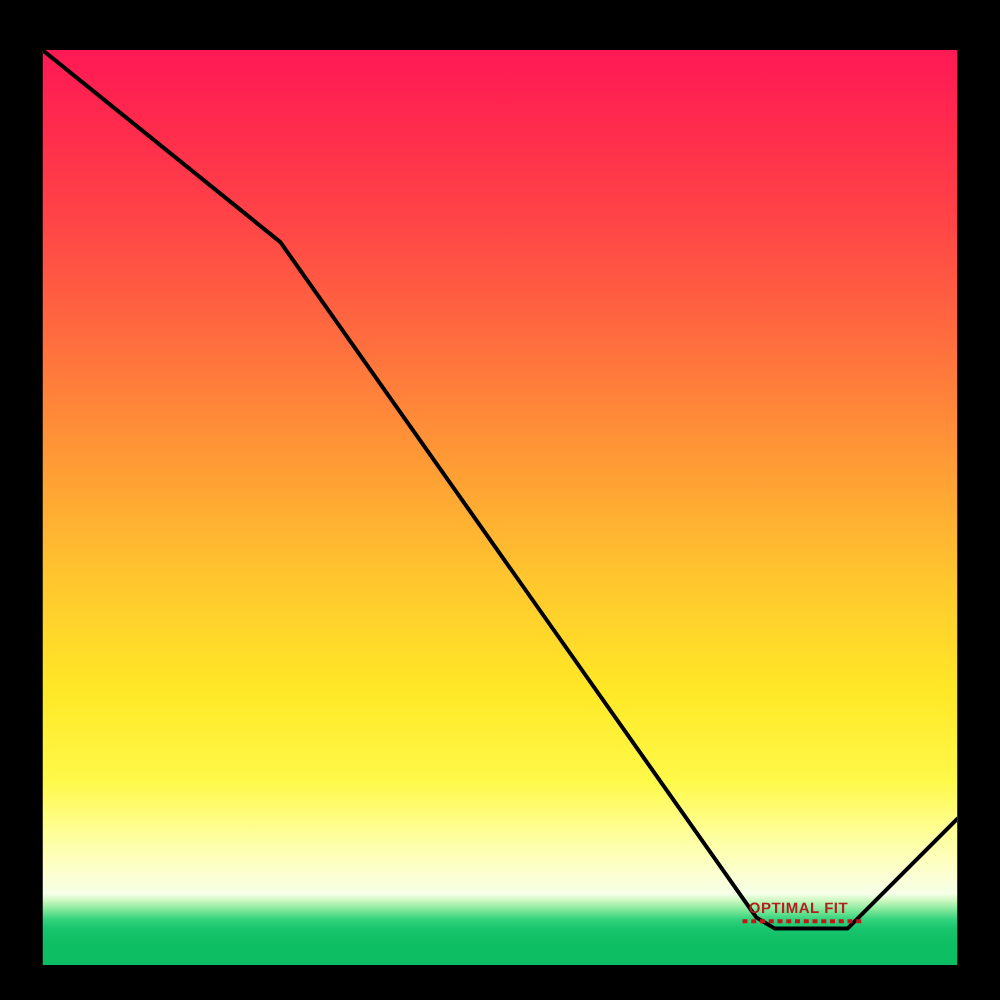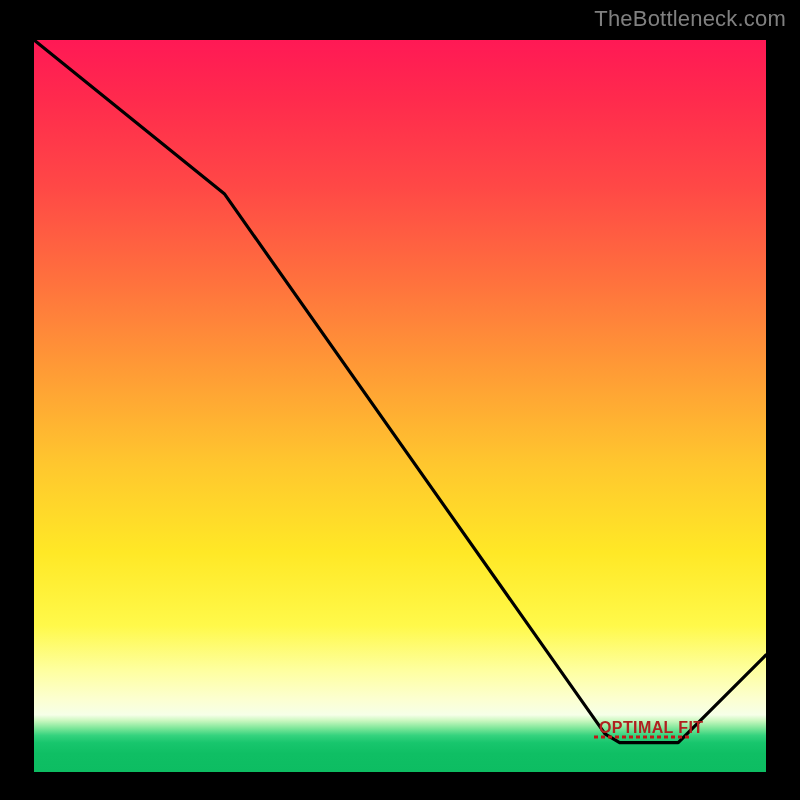--- a/index.html
+++ b/index.html
@@ -62,32 +62,31 @@
   }
   svg.lines {
     position: absolute;
     inset: 0;
     width: 100%;
     height: 100%;
   }
   .marker-label {
     position: absolute;
     color: #b02020;
-    font-size: 16px;
+    font-size: 12px;
     font-weight: 700;
     letter-spacing: 0.4px;
     white-space: nowrap;
   }
 </style>
 </head>
 <body>
 
 <div class="stage">
 
-  <div class="watermark">TheBottleneck.com</div>
 
   <div class="plot-frame">
     <div class="gradient"></div>
 
     <svg class="lines" viewBox="0 0 732 732" preserveAspectRatio="none">
 
       <polyline points="0,0 190.3,153.7 571.0,693.9 585.6,702.7 644.2,702.7 732,614.9" fill="none" stroke="#000000" stroke-width="3.2" stroke-linejoin="round" stroke-linecap="round"></polyline>
 
       <line x1="560" y1="697" x2="655" y2="697" stroke="#c01818" stroke-width="3.2" stroke-dasharray="4 3"></line>
     </svg>

